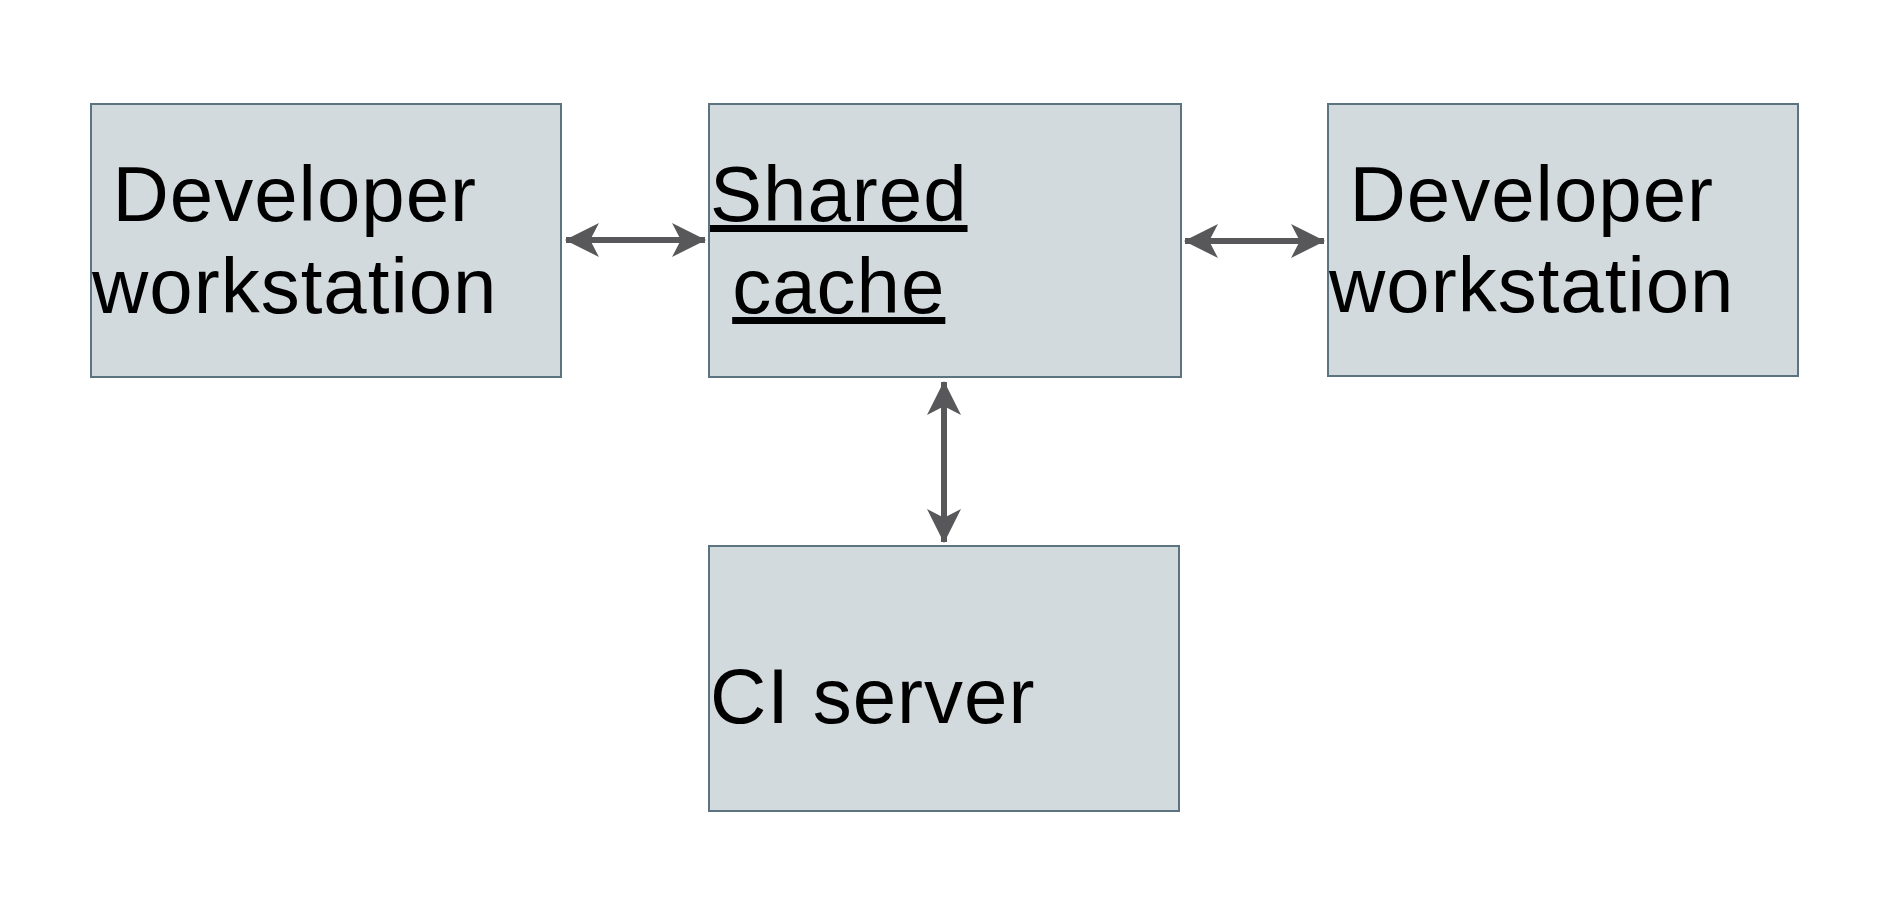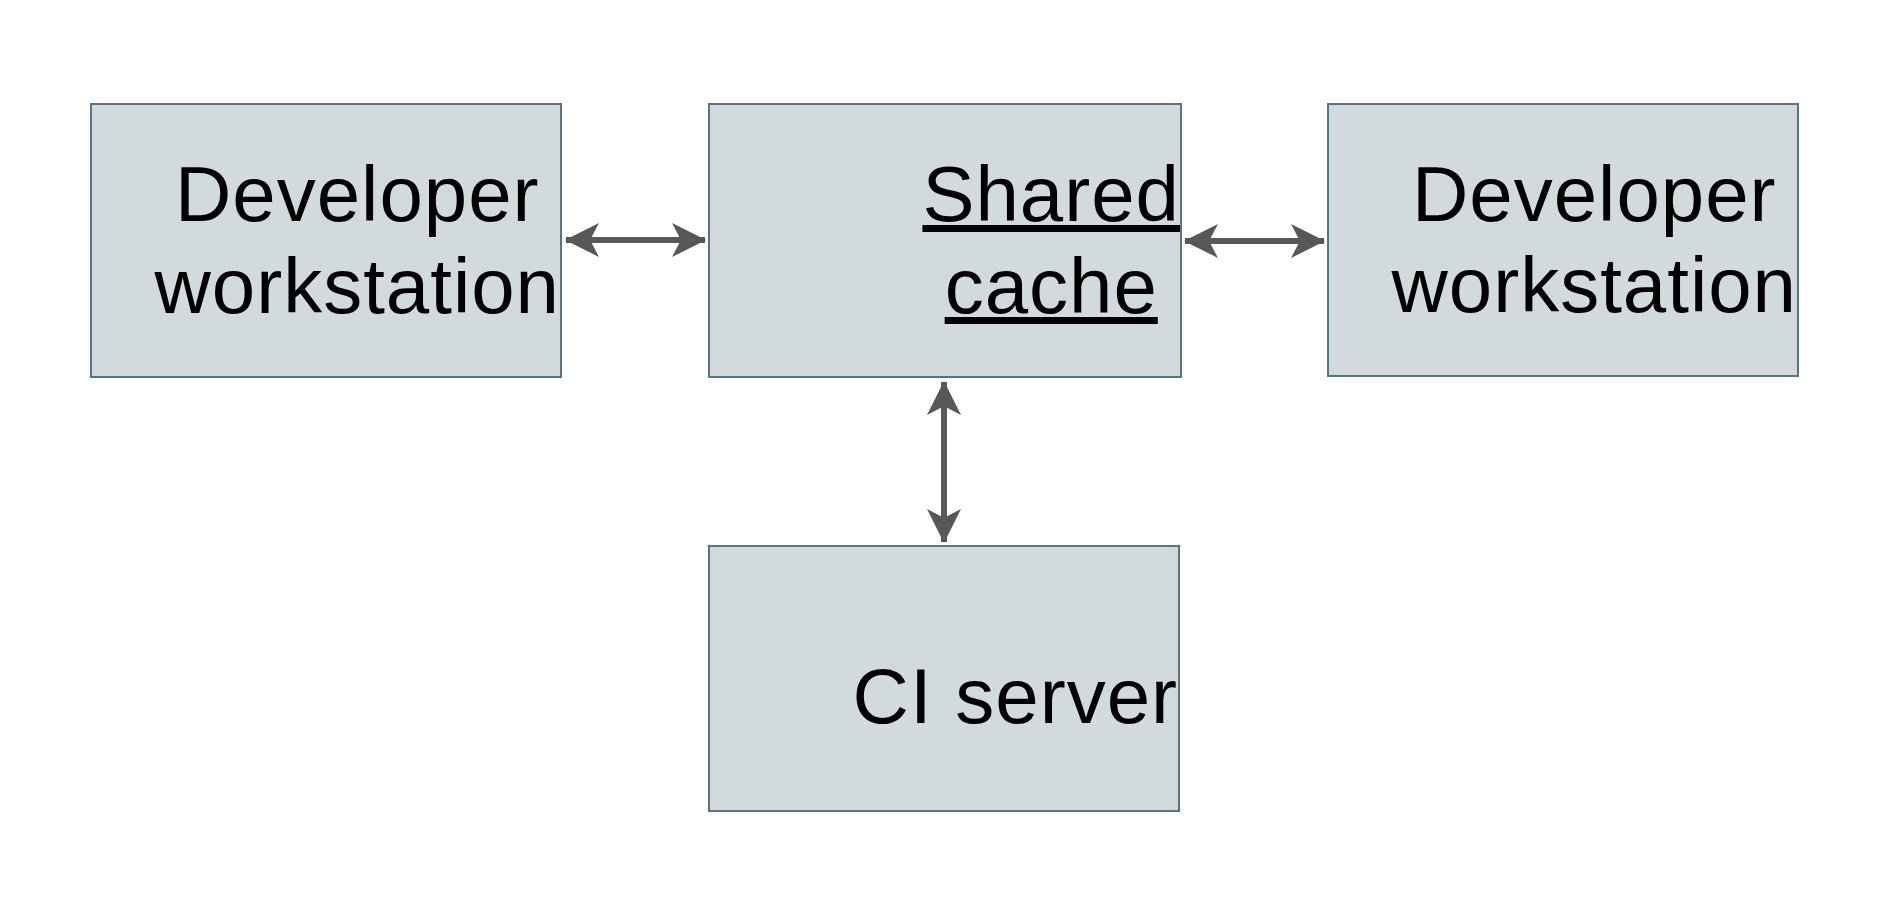--- a/index.html
+++ b/index.html
@@ -22,21 +22,21 @@
     width: 1900px;
     height: 922px;
     background: var(--background);
   }
   .node {
     position: absolute;
     background: var(--node-fill);
     border: 2px solid var(--node-border);
     display: flex;
     align-items: center;
-    justify-content: flex-end;
+    justify-content: flex-start;
     text-align: center;
     color: var(--text);
     font-size: 78px;
     line-height: 1.17;
     white-space: pre-line;
     letter-spacing: 1px;
   }
   .node-dev-left   { left: 90px;   top: 103px; width: 472px; height: 275px; }
   .node-cache      { left: 708px;  top: 103px; width: 474px; height: 275px; text-decoration: underline; }
   .node-dev-right  { left: 1327px; top: 103px; width: 472px; height: 274px; }

